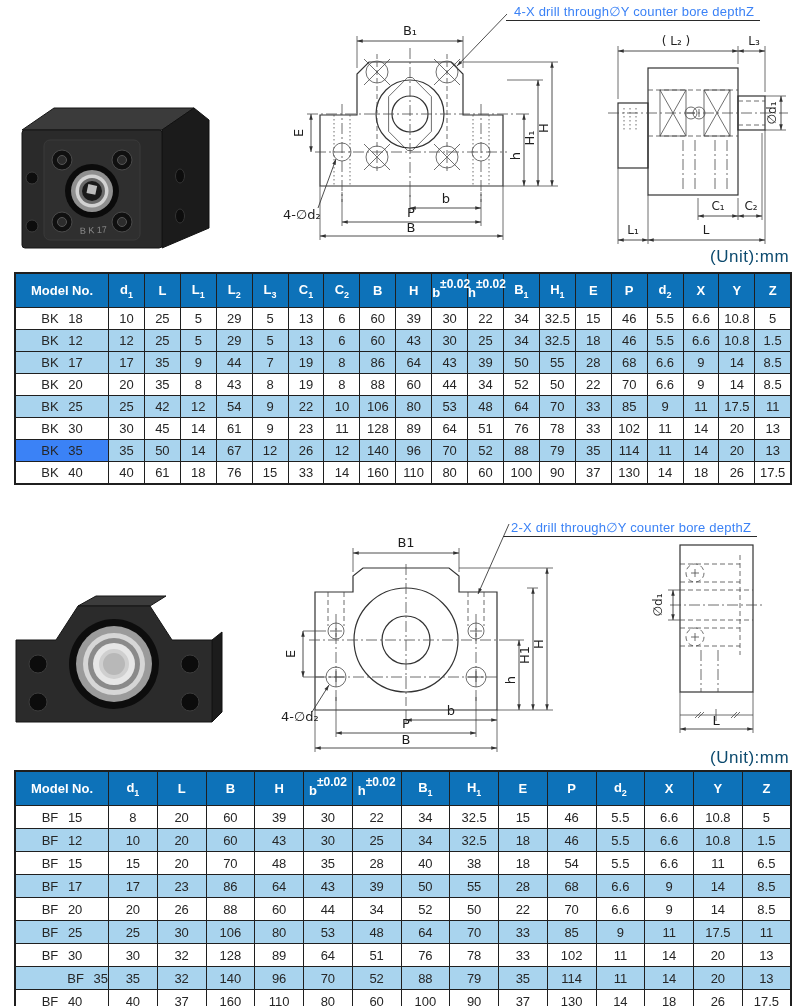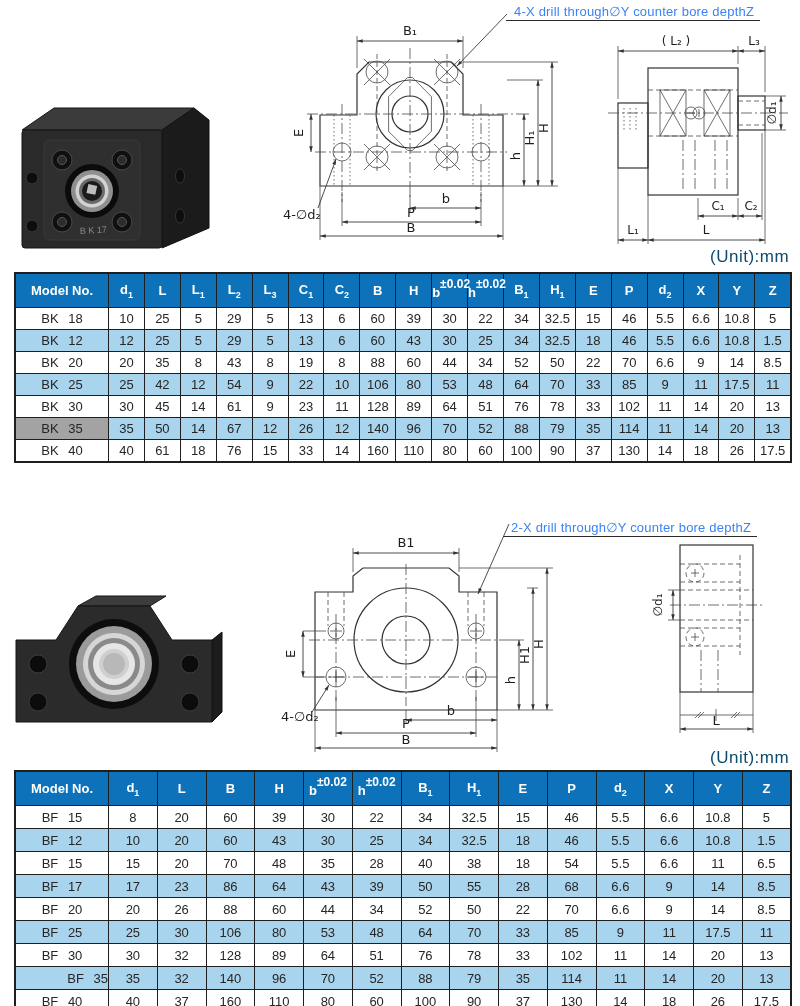--- a/index.html
+++ b/index.html
@@ -304,20 +304,42 @@
           <td style="background: rgb(169, 212, 238);">25</td>
           <td style="background: rgb(169, 212, 238);">34</td>
           <td style="background: rgb(169, 212, 238);">32.5</td>
           <td style="background: rgb(169, 212, 238);">18</td>
           <td style="background: rgb(169, 212, 238);">46</td>
           <td style="background: rgb(169, 212, 238);">5.5</td>
           <td style="background: rgb(169, 212, 238);">6.6</td>
           <td style="background: rgb(169, 212, 238);">10.8</td>
           <td style="background: rgb(169, 212, 238);">1.5</td>
         </tr>
+        <tr class="alt">
+          <td class="model" style="background: rgb(169, 212, 238);">BK 17</td>
+          <td style="background: rgb(169, 212, 238);">17</td>
+          <td style="background: rgb(169, 212, 238);">35</td>
+          <td style="background: rgb(169, 212, 238);">9</td>
+          <td style="background: rgb(169, 212, 238);">44</td>
+          <td style="background: rgb(169, 212, 238);">7</td>
+          <td style="background: rgb(169, 212, 238);">19</td>
+          <td style="background: rgb(169, 212, 238);">8</td>
+          <td style="background: rgb(169, 212, 238);">86</td>
+          <td style="background: rgb(169, 212, 238);">64</td>
+          <td style="background: rgb(169, 212, 238);">43</td>
+          <td style="background: rgb(169, 212, 238);">39</td>
+          <td style="background: rgb(169, 212, 238);">50</td>
+          <td style="background: rgb(169, 212, 238);">55</td>
+          <td style="background: rgb(169, 212, 238);">28</td>
+          <td style="background: rgb(169, 212, 238);">68</td>
+          <td style="background: rgb(169, 212, 238);">6.6</td>
+          <td style="background: rgb(169, 212, 238);">9</td>
+          <td style="background: rgb(169, 212, 238);">14</td>
+          <td style="background: rgb(169, 212, 238);">8.5</td>
+        </tr>
         <tr>
           <td class="model">BK 20</td>
           <td>20</td>
           <td>35</td>
           <td>8</td>
           <td>43</td>
           <td>8</td>
           <td>19</td>
           <td>8</td>
           <td>88</td>
@@ -371,21 +393,21 @@
           <td>76</td>
           <td>78</td>
           <td>33</td>
           <td>102</td>
           <td>11</td>
           <td>14</td>
           <td>20</td>
           <td>13</td>
         </tr>
         <tr class="alt">
-          <td class="model" style="background: #a3a3a3;">BK 35</td>
+          <td class="model" style="background: #3b82f6;">BK 35</td>
           <td style="background: rgb(169, 212, 238);">35</td>
           <td style="background: rgb(169, 212, 238);">50</td>
           <td style="background: rgb(169, 212, 238);">14</td>
           <td style="background: rgb(169, 212, 238);">67</td>
           <td style="background: rgb(169, 212, 238);">12</td>
           <td style="background: rgb(169, 212, 238);">26</td>
           <td style="background: rgb(169, 212, 238);">12</td>
           <td style="background: rgb(169, 212, 238);">140</td>
           <td style="background: rgb(169, 212, 238);">96</td>
           <td style="background: rgb(169, 212, 238);">70</td>

